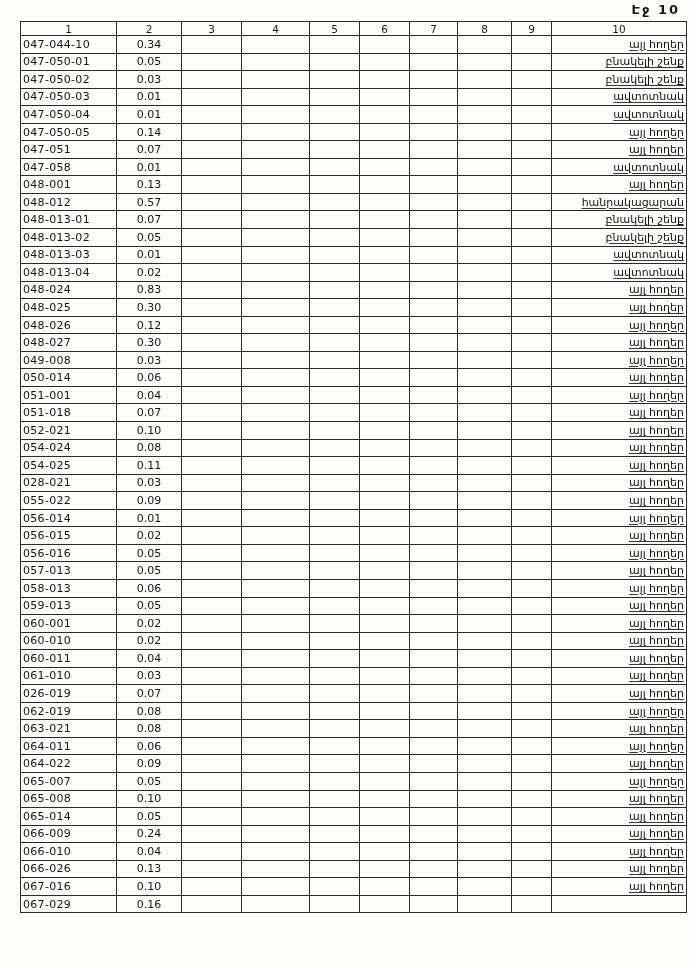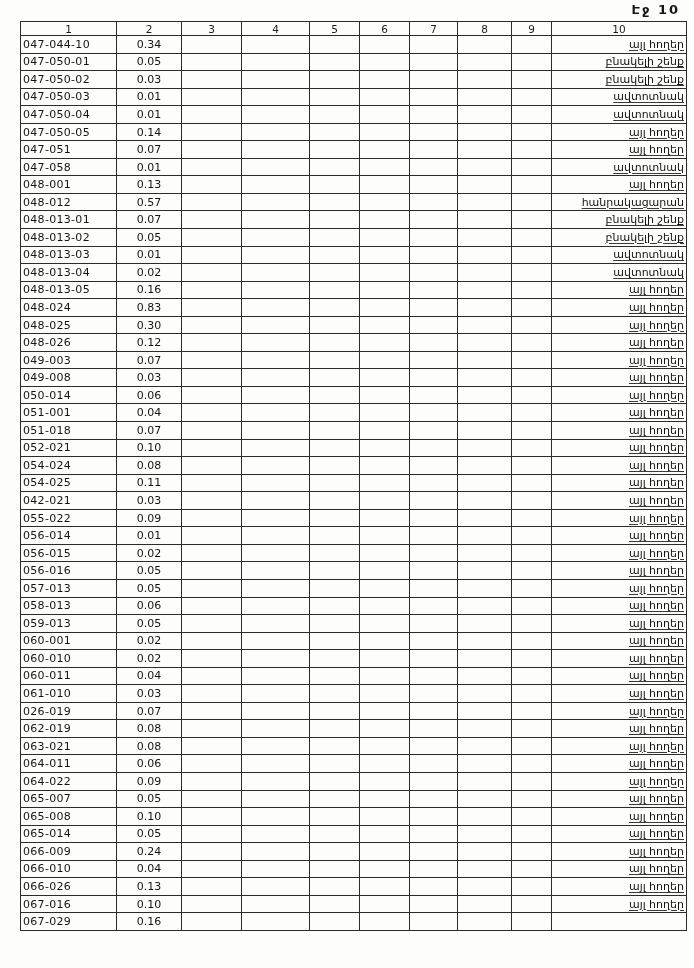--- a/index.html
+++ b/index.html
@@ -271,32 +271,20 @@
           <td class="col3"></td>
           <td class="col4"></td>
           <td class="col5"></td>
           <td class="col6"></td>
           <td class="col7"></td>
           <td class="col8"></td>
           <td class="col9"></td>
           <td class="col10"><span class="note">ավտոտնակ</span></td>
         </tr>
         <tr>
-          <td class="col1">048-013-05</td>
-          <td class="col2">0.16</td>
-          <td class="col3"></td>
-          <td class="col4"></td>
-          <td class="col5"></td>
-          <td class="col6"></td>
-          <td class="col7"></td>
-          <td class="col8"></td>
-          <td class="col9"></td>
-          <td class="col10"><span class="note">այլ հողեր</span></td>
-        </tr>
-        <tr>
           <td class="col1">048-024</td>
           <td class="col2">0.83</td>
           <td class="col3"></td>
           <td class="col4"></td>
           <td class="col5"></td>
           <td class="col6"></td>
           <td class="col7"></td>
           <td class="col8"></td>
           <td class="col9"></td>
           <td class="col10"><span class="note">այլ հողեր</span></td>
@@ -319,22 +307,22 @@
           <td class="col3"></td>
           <td class="col4"></td>
           <td class="col5"></td>
           <td class="col6"></td>
           <td class="col7"></td>
           <td class="col8"></td>
           <td class="col9"></td>
           <td class="col10"><span class="note">այլ հողեր</span></td>
         </tr>
         <tr>
-          <td class="col1">049-003</td>
-          <td class="col2">0.07</td>
+          <td class="col1">048-027</td>
+          <td class="col2">0.30</td>
           <td class="col3"></td>
           <td class="col4"></td>
           <td class="col5"></td>
           <td class="col6"></td>
           <td class="col7"></td>
           <td class="col8"></td>
           <td class="col9"></td>
           <td class="col10"><span class="note">այլ հողեր</span></td>
         </tr>
         <tr>
@@ -415,21 +403,21 @@
           <td class="col3"></td>
           <td class="col4"></td>
           <td class="col5"></td>
           <td class="col6"></td>
           <td class="col7"></td>
           <td class="col8"></td>
           <td class="col9"></td>
           <td class="col10"><span class="note">այլ հողեր</span></td>
         </tr>
         <tr>
-          <td class="col1">042-021</td>
+          <td class="col1">028-021</td>
           <td class="col2">0.03</td>
           <td class="col3"></td>
           <td class="col4"></td>
           <td class="col5"></td>
           <td class="col6"></td>
           <td class="col7"></td>
           <td class="col8"></td>
           <td class="col9"></td>
           <td class="col10"><span class="note">այլ հողեր</span></td>
         </tr>

